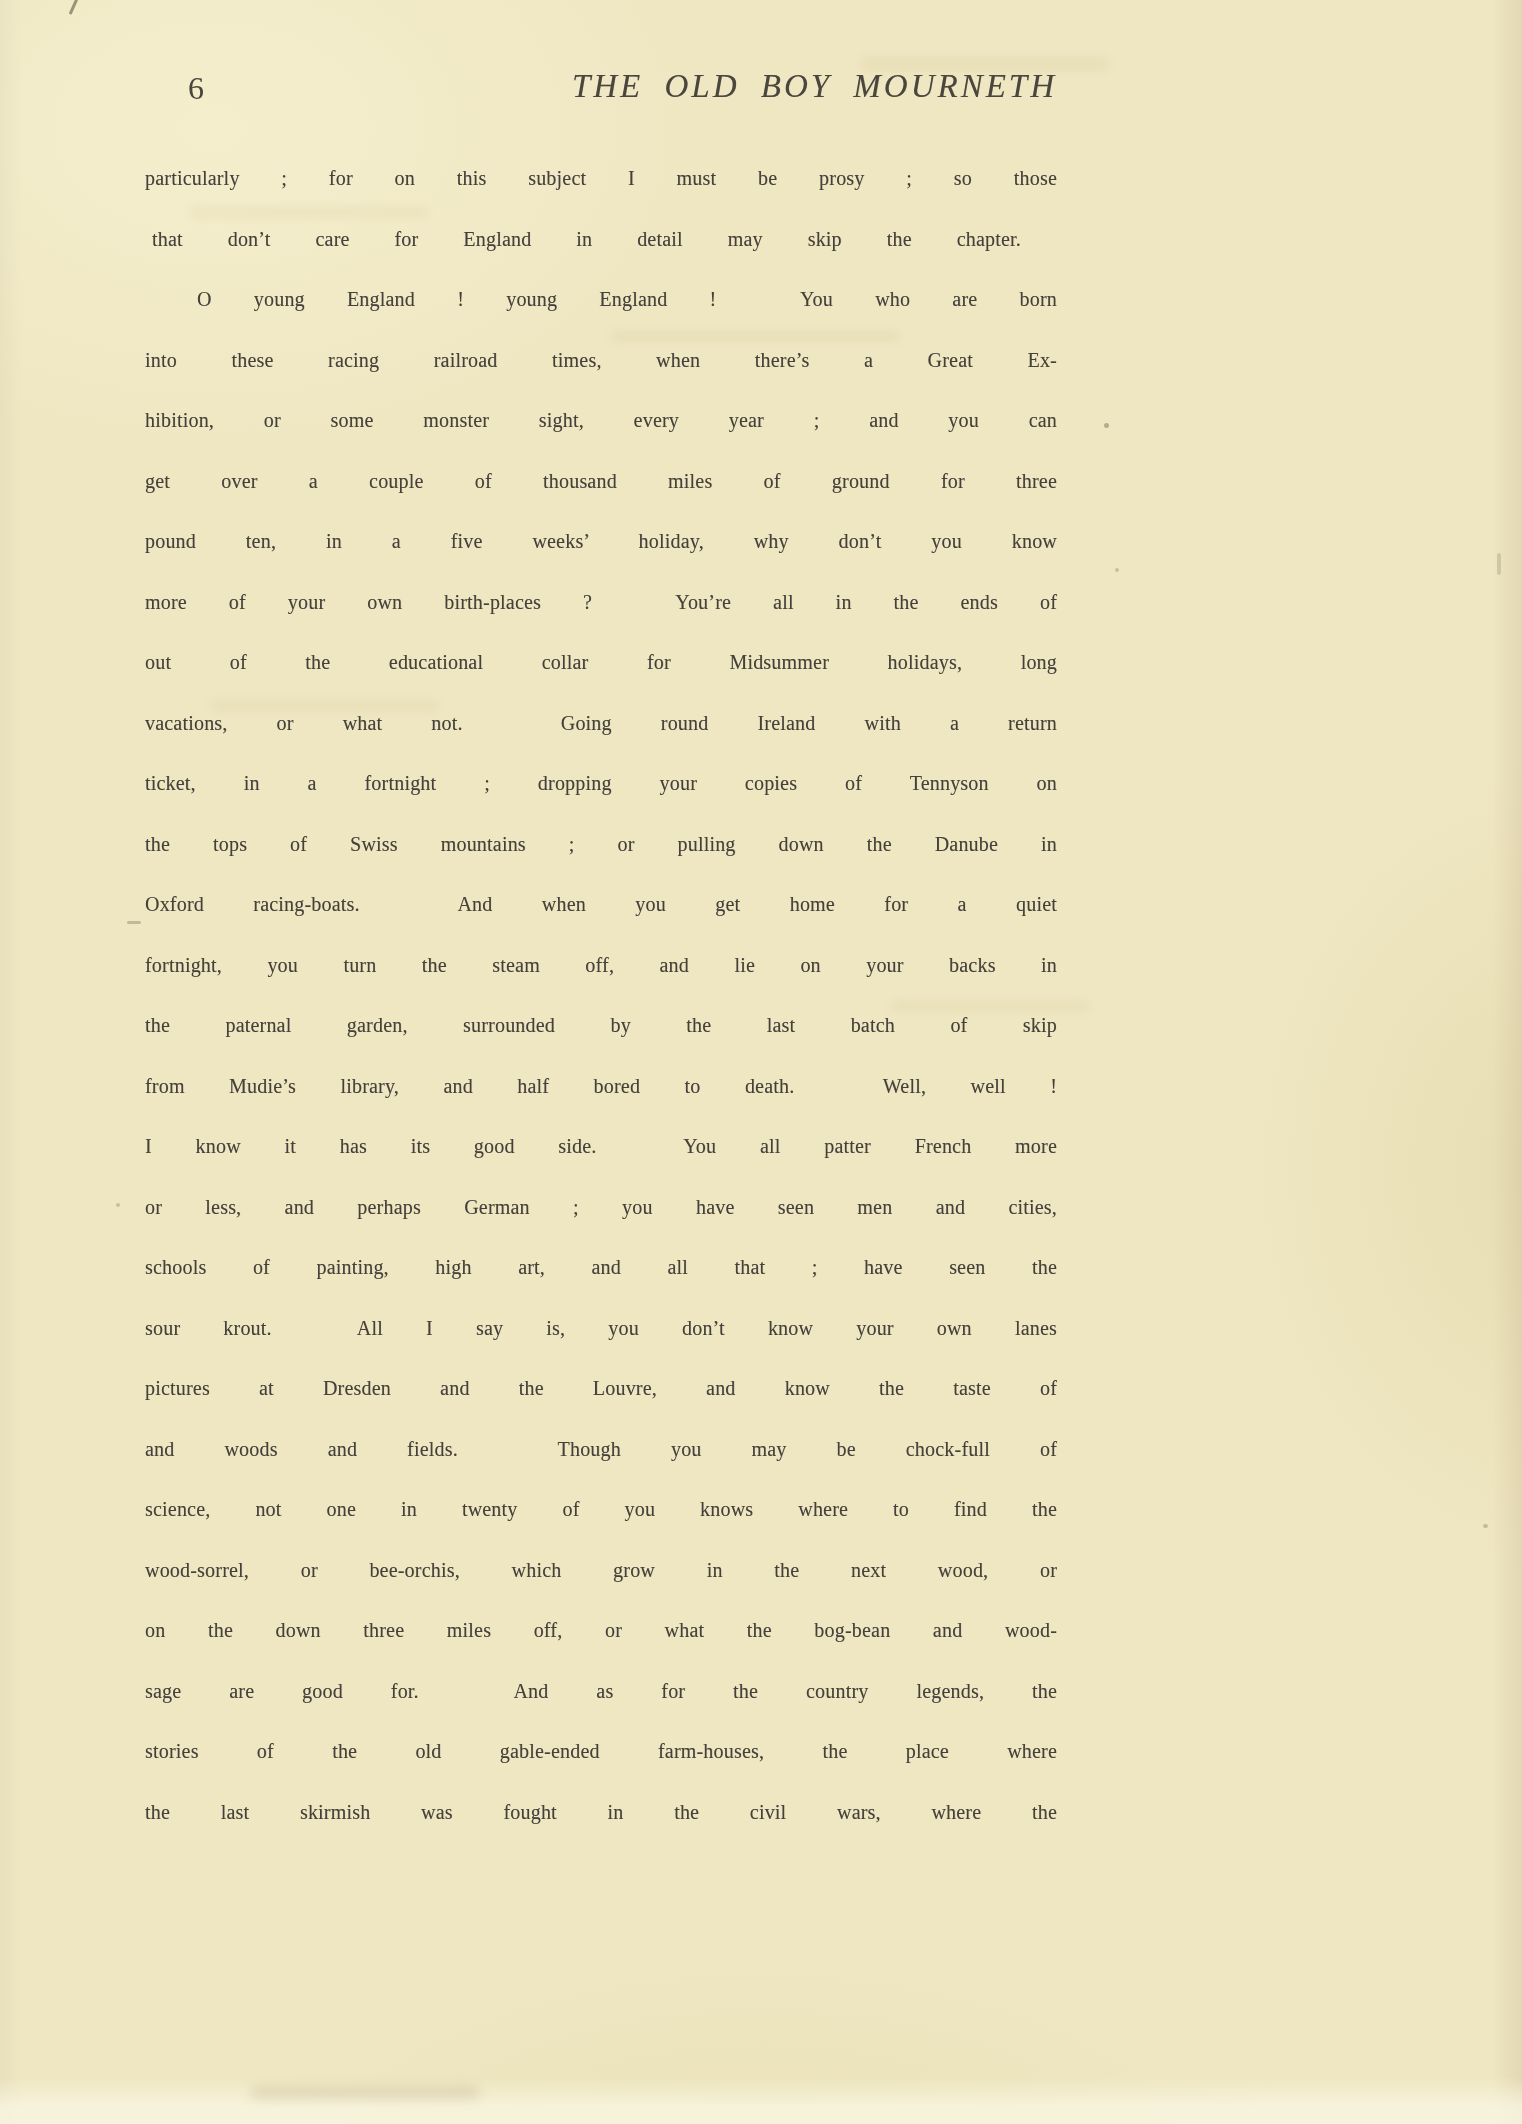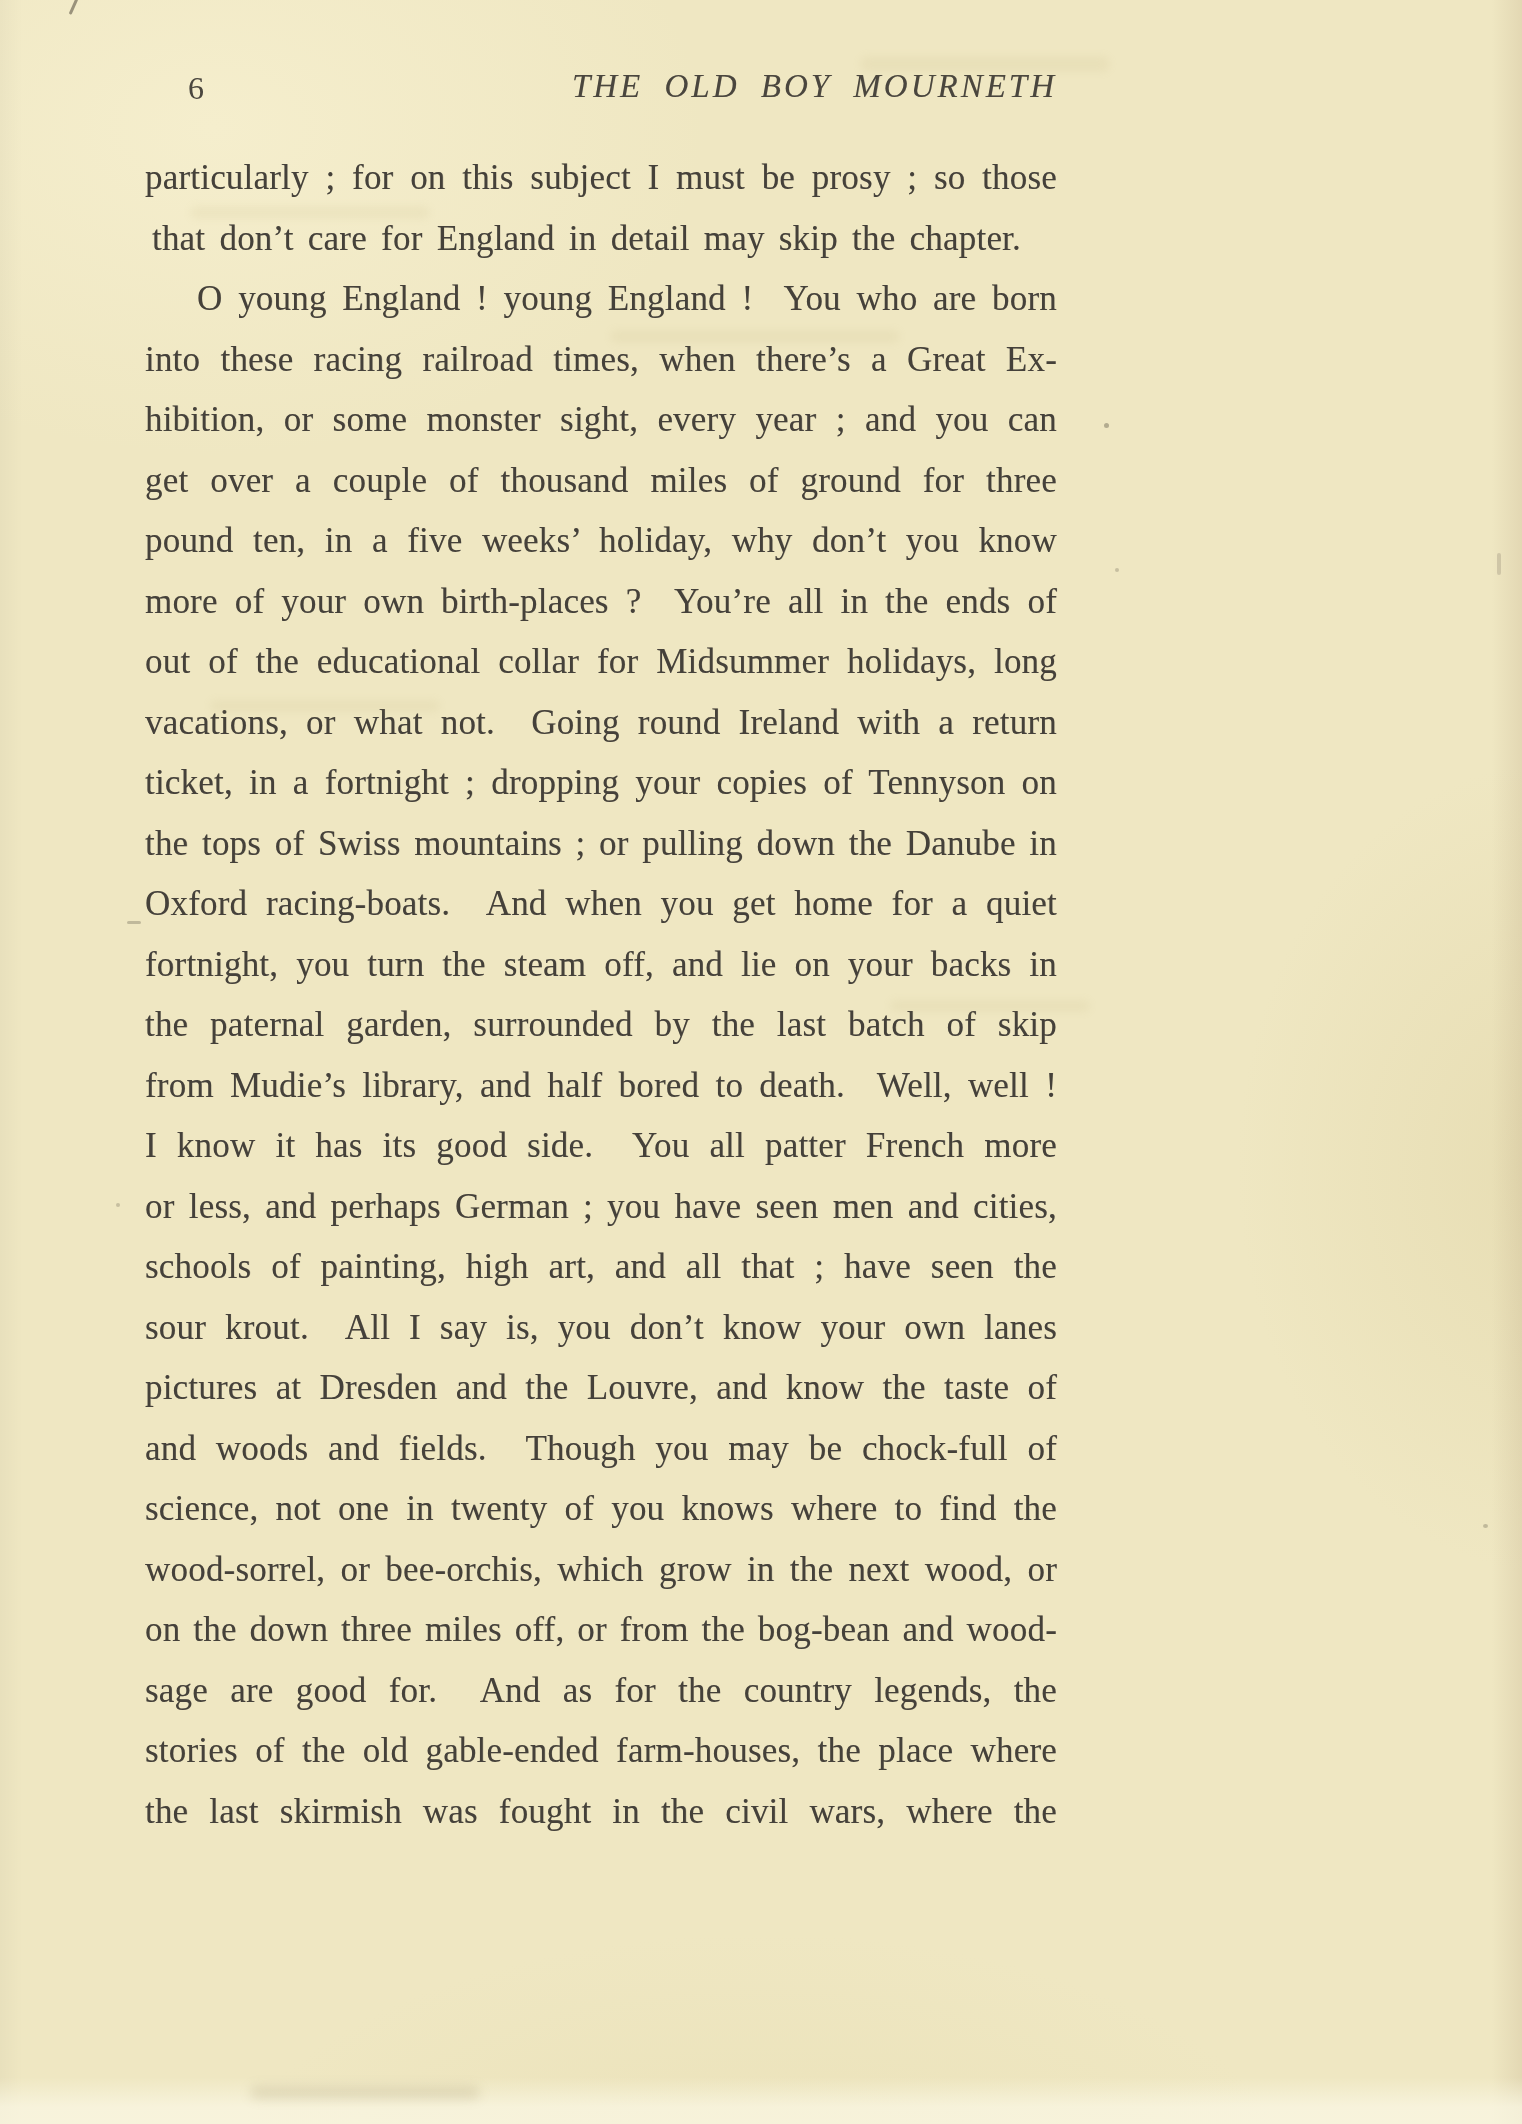--- a/index.html
+++ b/index.html
@@ -46,21 +46,21 @@
   }
   .body-text {
     position: absolute;
     left: 145px;
     top: 148px;
     width: 912px;
   }
   .line {
     height: 60.5px;
     line-height: 60.5px;
-    font-size: 35px;
+    font-size: 20px;
     letter-spacing: 0.2px;
     text-align: justify;
     text-align-last: justify;
     white-space: normal;
     text-shadow: 0.3px 0.4px 0.5px rgba(69,65,58,0.32);
   }
   .line.indent { padding-left: 52px; }
   .line.par-end { padding-right: 36px; margin-left: 7px; }
 
   
@@ -109,21 +109,21 @@
     <div class="line">the paternal garden, surrounded by the last batch of skip</div>
     <div class="line">from Mudie’s library, and half bored to death.&nbsp; Well, well !</div>
     <div class="line">I know it has its good side.&nbsp; You all patter French more</div>
     <div class="line">or less, and perhaps German ; you have seen men and cities,</div>
     <div class="line">schools of painting, high art, and all that ; have seen the</div>
     <div class="line">sour krout.&nbsp; All I say is, you don’t know your own lanes</div>
     <div class="line">pictures at Dresden and the Louvre, and know the taste of</div>
     <div class="line">and woods and fields.&nbsp; Though you may be chock-full of</div>
     <div class="line">science, not one in twenty of you knows where to find the</div>
     <div class="line">wood-sorrel, or bee-orchis, which grow in the next wood, or</div>
-    <div class="line">on the down three miles off, or from the bog-bean and wood-</div>
+    <div class="line">on the down three miles off, or what the bog-bean and wood-</div>
     <div class="line">sage are good for.&nbsp; And as for the country legends, the</div>
     <div class="line">stories of the old gable-ended farm-houses, the place where</div>
     <div class="line">the last skirmish was fought in the civil wars, where the</div>
   </div>
 
   <div class="speck" style="left:72px; top:-2px; width:3px; height:17px; transform:rotate(24deg); opacity:.65;"></div>
   <div class="speck" style="left:1104px; top:423px; width:5px; height:5px; border-radius:50%; opacity:.45;"></div>
   <div class="speck" style="left:1497px; top:553px; width:4px; height:22px; opacity:.35; background:#9a8f7a;"></div>
   <div class="speck" style="left:127px; top:921px; width:14px; height:3px; opacity:.35;"></div>
   <div class="speck" style="left:116px; top:1203px; width:4px; height:4px; border-radius:50%; opacity:.3;"></div>

